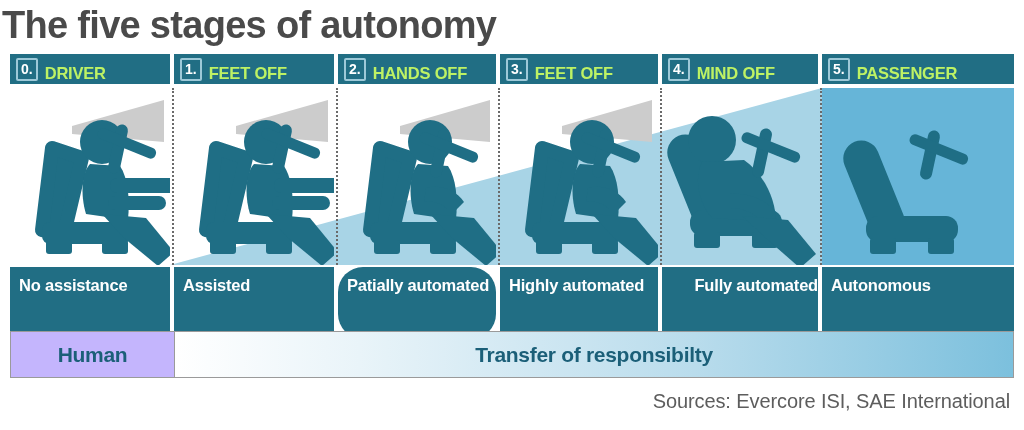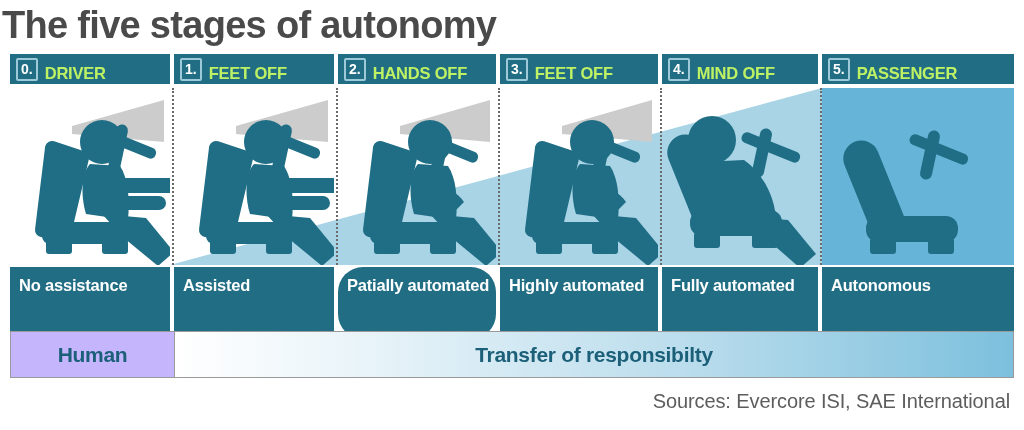--- a/index.html
+++ b/index.html
@@ -316,21 +316,21 @@
           </g>
         </svg>
       </div>
     </div>
 
   <div id="labels-row">
       <div class="stage-label" style="width: 160px; flex: 0 0 160px;">No assistance</div>
       <div class="stage-label" style="width: 160px; flex: 0 0 160px;">Assisted</div>
       <div class="stage-label" style="width: 158px; flex: 0 0 158px; border-radius: 25px;">Patially automated</div>
       <div class="stage-label" style="width: 158px; flex: 0 0 158px;">Highly automated</div>
-      <div class="stage-label" style="width: 156px; flex: 0 0 156px;">Fully automated</div>
+      <div class="stage-label" style="width: 156px; flex: 0 0 156px; text-align: right;">Fully automated</div>
       <div class="stage-label" style="width: 192px; flex: 0 0 192px;">Autonomous</div>
     </div>
 
   <div id="resp-row">
     <div class="resp-cell" id="resp-human" style="flex: 0 0 164px;">Human</div>
     <div class="resp-cell" id="resp-middle" style="flex: 1 1 auto;">Transfer of responsibilty</div>
   </div>
 
   <div id="sources">Sources: Evercore ISI, SAE International</div>
 

